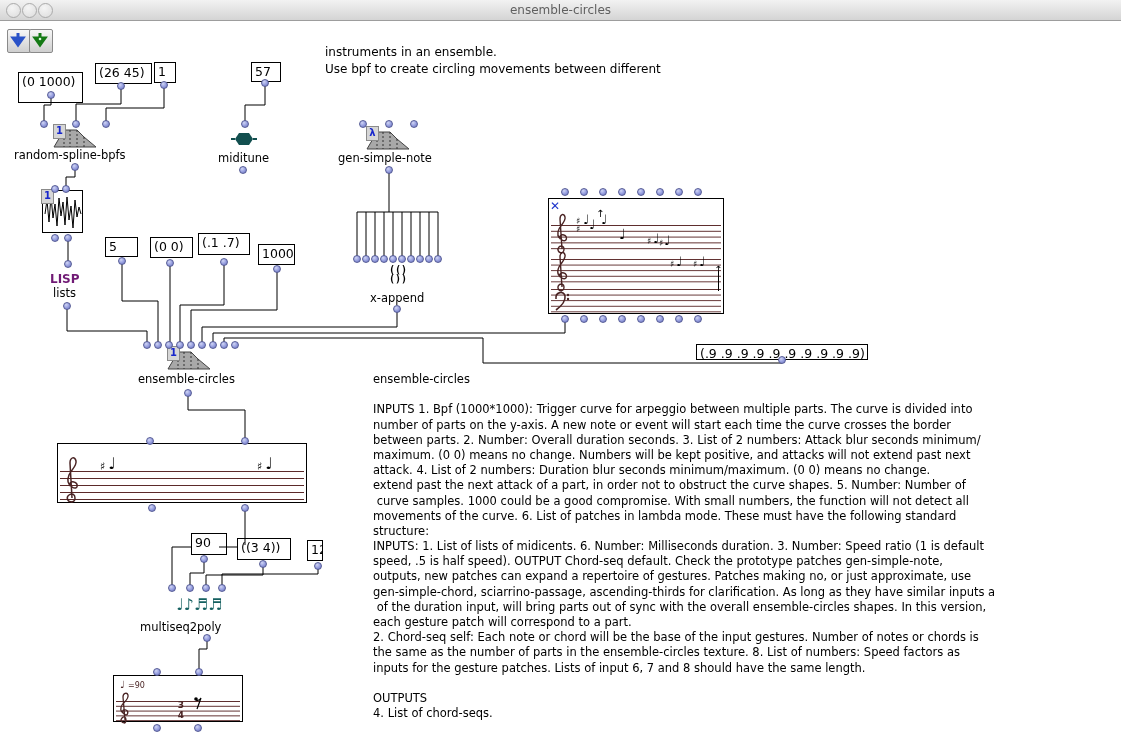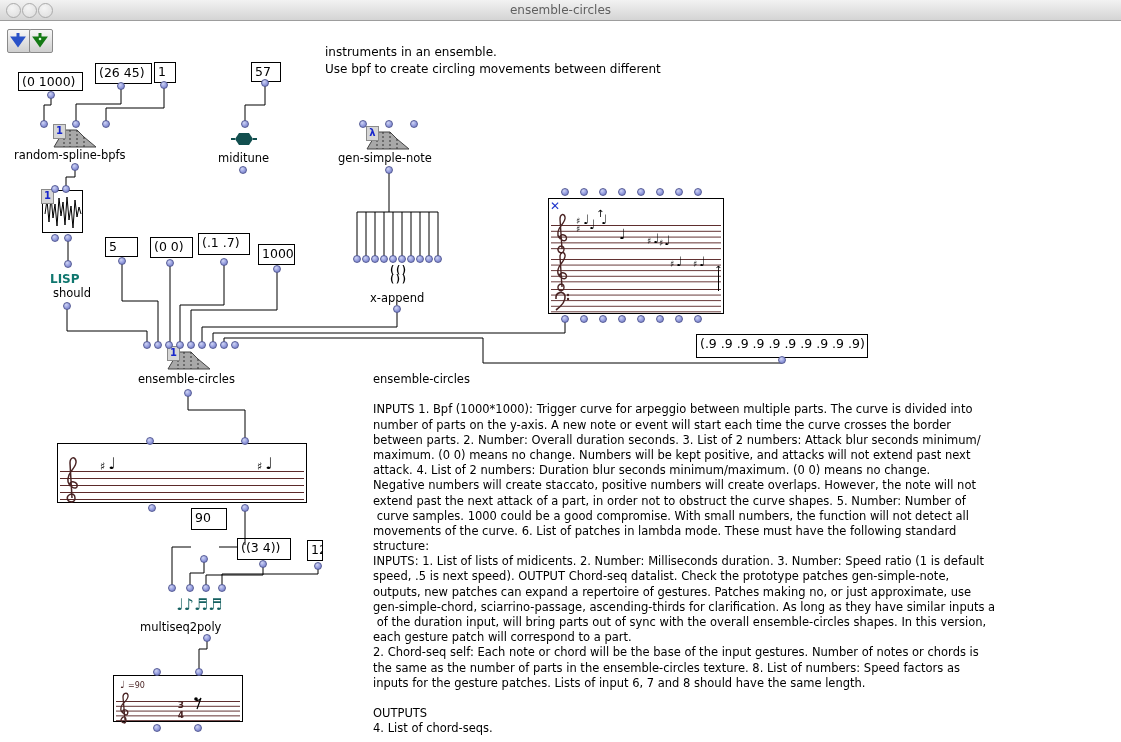--- a/index.html
+++ b/index.html
@@ -29,21 +29,21 @@
   .stafflines{position:absolute;left:2px;right:2px;
     background-image:linear-gradient(#5c2a2a 0,#5c2a2a 1px,transparent 1px);}
   .note{position:absolute;color:#000;line-height:1;z-index:3;}
   .maroon{color:#4a2424;}
   #desc{position:absolute;left:373px;top:372px;width:690px;font-size:11.5px;
     line-height:15.2px;color:#000;}
   #desc .dl{height:15.2px;white-space:pre;}
   #usenote{position:absolute;left:325px;top:44px;font-size:12px;line-height:17px;color:#000;}
   #usenote .dl{white-space:pre;}
   .xclose{position:absolute;color:#1f35cc;font-weight:bold;font-size:12px;line-height:12px;z-index:5;}
-  .lisp{font-weight:bold;color:#0f766e;font-size:12px;}
+  .lisp{font-weight:bold;color:#701a75;font-size:12px;}
   .xappicon{font-family:"DejaVu Sans Mono",monospace;font-weight:bold;font-size:10px;
     line-height:9px;color:#000;text-align:center;}
   svg.layer{position:absolute;left:0;top:0;z-index:1;pointer-events:none;}
   .stem{position:absolute;width:1px;background:#000;z-index:3;}
 </style>
 </head>
 <body>
 
 <div id="win">
 
@@ -98,21 +98,21 @@
       <polyline points="245,508 245,545"></polyline>
       <polyline points="191,547 172,547 172,588"></polyline>
       <polyline points="219,547 237,547"></polyline>
       <polyline points="204,559 204,573 190,573 190,588"></polyline>
       <polyline points="263,564 263,575 206,575 206,588"></polyline>
       <polyline points="318,566 318,574 222,574 222,588"></polyline>
       <polyline points="207,638 207,649 199,649 199,672"></polyline>
     </g>
   </svg>
 
-  <div class="box" style="left:18px;top:72px;width:65px;height:19px">(0 1000)</div>
+  <div class="box" style="left:18px;top:72px;width:65px;height:31px">(0 1000)</div>
   <div class="box" style="left:95px;top:63px;width:57px;height:21px">(26 45)</div>
   <div class="box" style="left:154px;top:62px;width:22px;height:21px">1</div>
   <div class="box" style="left:251px;top:62px;width:30px;height:20px">57</div>
 
   <div class="icon" style="left:53px;top:126px">
     <svg width="44" height="22">
       <polygon points="1,21 11,4 24,4 31,11 43,21" fill="#a8a8a8" stroke="#444" stroke-width="1"></polygon>
       <path d="M11 4 V21 M17 4 V21 M24 4 V21 M31 11 V21" stroke="#333" stroke-width="1" stroke-dasharray="2,2" fill="none"></path>
     </svg>
   </div>
@@ -128,21 +128,21 @@
   <div class="lbl" style="left:218px;top:151px">miditune</div>
 
   <div class="staffbox" style="left:42px;top:190px;width:41px;height:43px">
     <svg width="38" height="40" style="position:absolute;left:1px;top:1px">
       <polyline points="1,22 3,8 5,30 7,4 9,26 11,12 13,34 15,6 17,24 19,10 21,33 23,5 25,28 27,14 29,36 31,8 33,25 35,15 37,22" fill="none" stroke="#000" stroke-width="1"></polyline>
     </svg>
   </div>
   <div class="badge" style="left:41px;top:189px">1</div>
 
   <div class="lbl lisp" style="left:50px;top:272px">LISP</div>
-  <div class="lbl" style="left:53px;top:286px">should</div>
+  <div class="lbl" style="left:53px;top:286px">lists</div>
 
   <div class="icon" style="left:366px;top:128px">
     <svg width="44" height="22">
       <polygon points="1,21 11,4 24,4 31,11 43,21" fill="#a8a8a8" stroke="#444" stroke-width="1"></polygon>
       <path d="M11 4 V21 M17 4 V21 M24 4 V21 M31 11 V21" stroke="#333" stroke-width="1" stroke-dasharray="2,2" fill="none"></path>
     </svg>
   </div>
   <div class="badge" style="left:366px;top:126px">λ</div>
   <div class="lbl" style="left:338px;top:151px">gen-simple-note</div>
 
@@ -186,21 +186,21 @@
     <span class="note" style="left:144px;top:61px;font-size:9px">♯</span>
     <span class="note" style="left:150px;top:56px;font-size:13px">♩</span>
     <span class="note" style="left:165px;top:66px;font-size:10px">↑</span>
     <div class="stem" style="left:169px;top:72px;height:20px"></div>
   </div>
 
   <div class="box" style="left:105px;top:237px;width:33px;height:20px">5</div>
   <div class="box" style="left:150px;top:237px;width:43px;height:21px">(0 0)</div>
   <div class="box" style="left:198px;top:233px;width:52px;height:22px">(.1 .7)</div>
   <div class="box" style="left:258px;top:244px;width:37px;height:21px">1000</div>
-  <div class="box" style="left:696px;top:334px;width:172px;height:24px">(.9 .9 .9 .9 .9 .9 .9 .9 .9 .9)</div>
+  <div class="box" style="left:696px;top:344px;width:172px;height:16px">(.9 .9 .9 .9 .9 .9 .9 .9 .9 .9)</div>
 
   <div class="icon" style="left:167px;top:348px">
     <svg width="44" height="22">
       <polygon points="1,21 11,4 24,4 31,11 43,21" fill="#a8a8a8" stroke="#444" stroke-width="1"></polygon>
       <path d="M11 4 V21 M17 4 V21 M24 4 V21 M31 11 V21" stroke="#333" stroke-width="1" stroke-dasharray="2,2" fill="none"></path>
     </svg>
   </div>
   <div class="badge" style="left:167px;top:346px">1</div>
   <div class="lbl" style="left:138px;top:372px">ensemble-circles</div>
 
@@ -208,21 +208,21 @@
     <div class="stafflines" style="top:27px;height:29px;background-size:100% 7px"></div>
     <svg width="20" height="50" style="position:absolute;left:4px;top:10px">
       <path d="M10 48 C5 48 4 43 7 41 C10 39 13 40 13 44 C13 47 11 48 9 48 M10 44 L8 9 C8 3 13 2 14 7 C15 12 9 16 7 21 C5 26 5 30 10 33 C16 37 17 29 12 28 C9 27 7 29 8 32" stroke="#4a2424" stroke-width="1.5" fill="none"></path>
     </svg>
     <span class="note" style="left:42px;top:17px;font-size:11px">♯</span>
     <span class="note" style="left:50px;top:12px;font-size:16px">♩</span>
     <span class="note" style="left:199px;top:17px;font-size:11px">♯</span>
     <span class="note" style="left:207px;top:12px;font-size:16px">♩</span>
   </div>
 
-  <div class="box" style="left:191px;top:508px;width:36px;height:22px">90</div>
+  <div class="box" style="left:191px;top:533px;width:36px;height:22px">90</div>
   <div class="box" style="left:237px;top:538px;width:54px;height:22px">((3 4))</div>
   <div class="box" style="left:307px;top:540px;width:16px;height:21px">12</div>
 
   <div class="icon" style="left:176px;top:594px;color:#156060;font-size:16px;line-height:22px">
     <span>♩</span><span>♪</span><span>♬</span><span>♬</span>
   </div>
   <div class="lbl" style="left:140px;top:620px">multiseq2poly</div>
 
   <div class="staffbox" style="left:113px;top:675px;width:130px;height:47px">
     <div class="stafflines" style="top:25px;height:20px;background-size:100% 4.8px"></div>
@@ -247,27 +247,26 @@
   </div>
 
   <div id="desc">
     <div class="dl">ensemble-circles</div>
     <div class="dl"></div>
     <div class="dl">INPUTS 1. Bpf (1000*1000): Trigger curve for arpeggio between multiple parts. The curve is divided into</div>
     <div class="dl">number of parts on the y-axis. A new note or event will start each time the curve crosses the border</div>
     <div class="dl">between parts. 2. Number: Overall duration seconds. 3. List of 2 numbers: Attack blur seconds minimum/</div>
     <div class="dl">maximum. (0 0) means no change. Numbers will be kept positive, and attacks will not extend past next</div>
     <div class="dl">attack. 4. List of 2 numbers: Duration blur seconds minimum/maximum. (0 0) means no change.</div>
-    <div class="dl">Negative numbers will create staccato, positive numbers will create overlaps. However, the note will not</div>
     <div class="dl">extend past the next attack of a part, in order not to obstruct the curve shapes. 5. Number: Number of</div>
     <div class="dl"> curve samples. 1000 could be a good compromise. With small numbers, the function will not detect all</div>
     <div class="dl">movements of the curve. 6. List of patches in lambda mode. These must have the following standard</div>
     <div class="dl">structure:</div>
-    <div class="dl">INPUTS: 1. List of lists of midicents. 2. Number: Milliseconds duration. 3. Number: Speed ratio (1 is default</div>
-    <div class="dl">speed, .5 is next speed). OUTPUT Chord-seq datalist. Check the prototype patches gen-simple-note,</div>
+    <div class="dl">INPUTS: 1. List of lists of midicents. 6. Number: Milliseconds duration. 3. Number: Speed ratio (1 is default</div>
+    <div class="dl">speed, .5 is half speed). OUTPUT Chord-seq default. Check the prototype patches gen-simple-note,</div>
     <div class="dl">outputs, new patches can expand a repertoire of gestures. Patches making no, or just approximate, use</div>
     <div class="dl">gen-simple-chord, sciarrino-passage, ascending-thirds for clarification. As long as they have similar inputs a</div>
     <div class="dl"> of the duration input, will bring parts out of sync with the overall ensemble-circles shapes. In this version,</div>
     <div class="dl">each gesture patch will correspond to a part.</div>
     <div class="dl">2. Chord-seq self: Each note or chord will be the base of the input gestures. Number of notes or chords is</div>
     <div class="dl">the same as the number of parts in the ensemble-circles texture. 8. List of numbers: Speed factors as</div>
     <div class="dl">inputs for the gesture patches. Lists of input 6, 7 and 8 should have the same length.</div>
     <div class="dl"></div>
     <div class="dl">OUTPUTS</div>
     <div class="dl">4. List of chord-seqs.</div>

